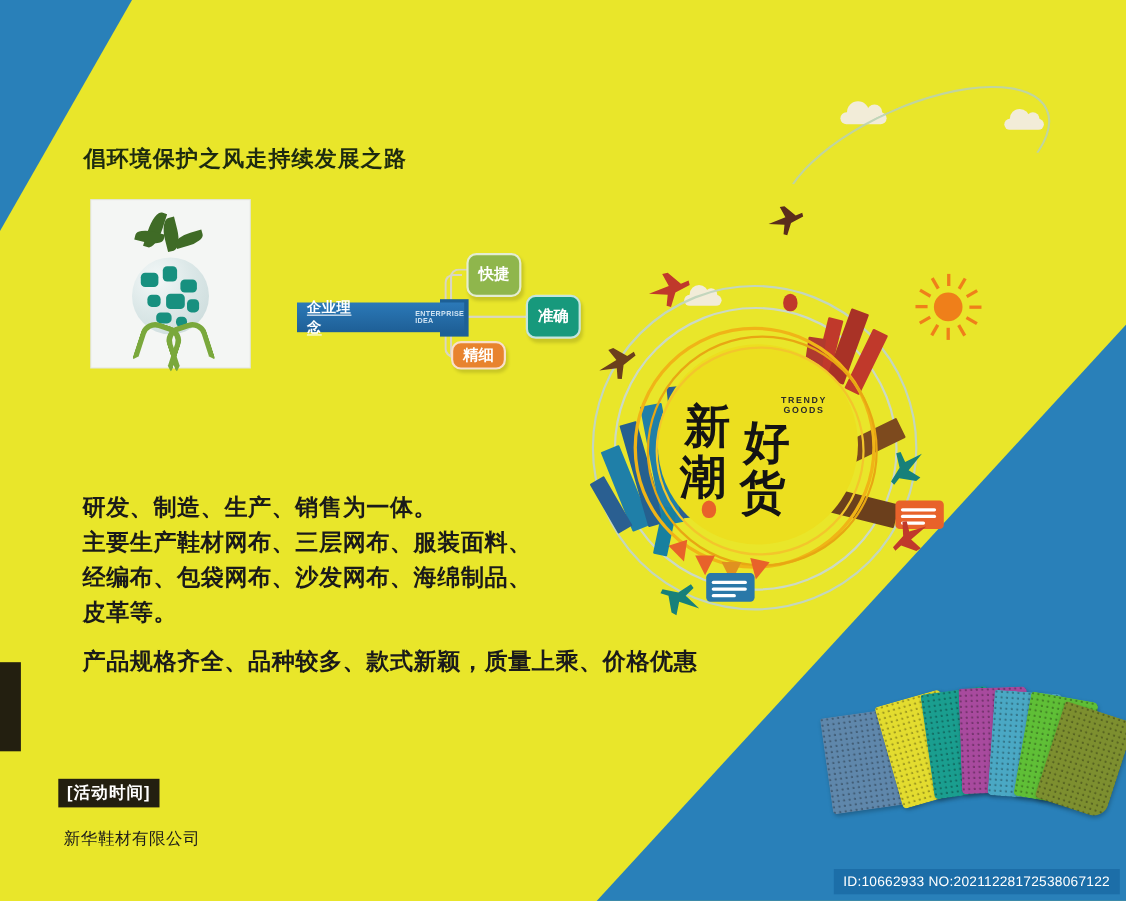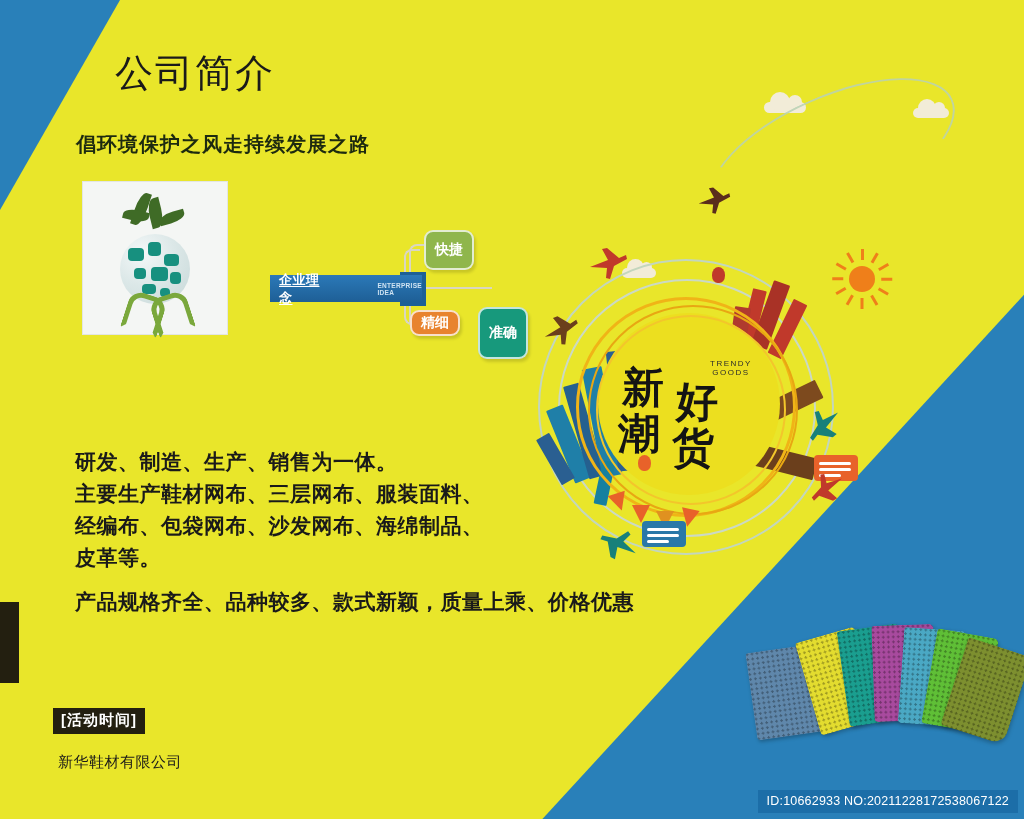--- a/index.html
+++ b/index.html
@@ -232,21 +232,21 @@
     font-size: 14px;
     font-weight: 700;
     display: flex;
     align-items: center;
     justify-content: center;
     box-shadow: 2px 3px 3px rgba(0,0,0,.14);
     border: 2px solid rgba(255,255,255,.75);
     box-sizing: border-box;
   }
   .node-fast   { left: 154px; top: 6px;   width: 50px; height: 40px; background: #8fb64c; }
-  .node-exact  { left: 208px; top: 44px;  width: 50px; height: 52px; background: #17997c; margin-top: 39px; }
+  .node-exact  { left: 208px; top: 44px;  width: 50px; height: 40px; background: #17997c; }
   .node-fine   { left: 140px; top: 86px;  width: 50px; height: 26px; background: #e8832e; }
 
   
   .body-copy {
     position: absolute;
     left: 75px; top: 446px;
     width: 430px;
     color: #1a1a1a;
     font-size: 21px;
     font-weight: 700;
@@ -323,21 +323,21 @@
     position: absolute;
     left: 62px; top: 58px;
     width: 182px; height: 182px;
     border-radius: 50%;
     background: #ecdf1f;
   }
   .trendy-en {
     position: absolute;
     left: 174px; top: 104px;
     font-size: 8px;
-    font-weight: 400;
+    font-weight: 700;
     line-height: 9px;
     color: #2b2b2b;
     letter-spacing: 1.5px;
     text-align: center;
   }
   .cn-big {
     position: absolute;
     font-weight: 700;
     color: #141414;
     font-size: 42px;
@@ -415,21 +415,20 @@
       <i style="transform:rotate(150deg)"></i>
     <i style="transform:rotate(180deg)"></i>
       <i style="transform:rotate(210deg)"></i>
     <i style="transform:rotate(240deg)"></i>
       <i style="transform:rotate(270deg)"></i>
     <i style="transform:rotate(300deg)"></i>
       <i style="transform:rotate(330deg)"></i>
   </div>
   <div class="sun"></div>
 
-  <div class="title-main">公司简介</div>
   <div class="title-sub">倡环境保护之风走持续发展之路</div>
 
   <div class="eco-photo">
     <div class="leaf" style="left:52px;top:10px;width:12px;height:34px;transform:rotate(18deg);"></div>
     <div class="leaf" style="left:66px;top:16px;width:13px;height:30px;transform:rotate(-14deg);"></div>
     <div class="leaf" style="left:40px;top:28px;width:26px;height:11px;transform:rotate(14deg);"></div>
     <div class="leaf" style="left:76px;top:30px;width:26px;height:11px;transform:rotate(-16deg);"></div>
     <div class="eco-globe">
       <i style="left:8px;top:14px;width:16px;height:13px;"></i>
       <i style="left:28px;top:8px;width:13px;height:14px;"></i>

